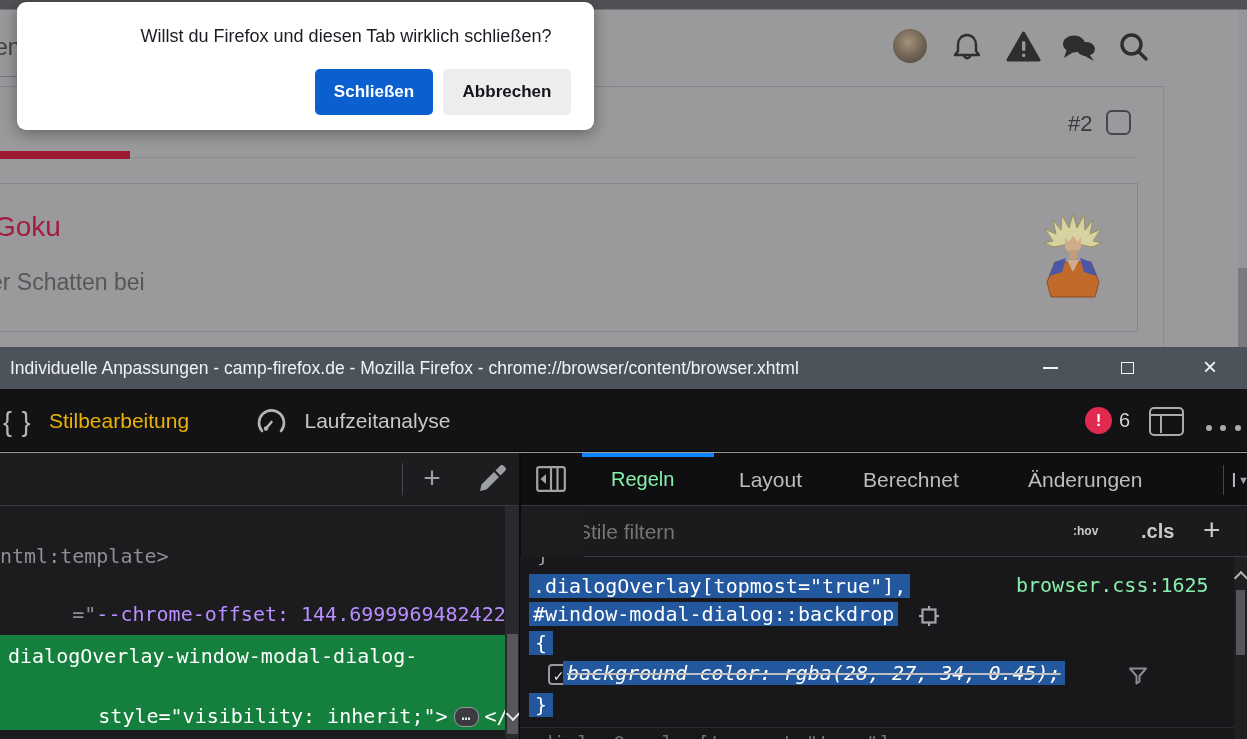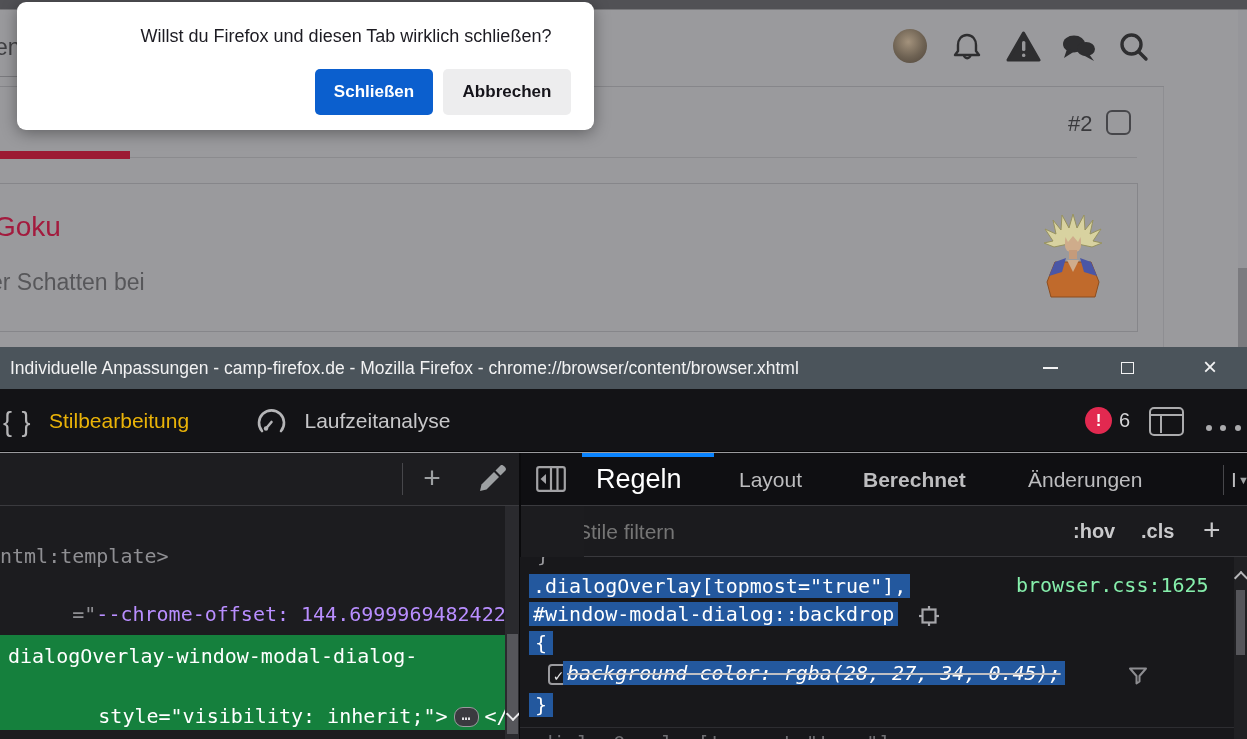--- a/index.html
+++ b/index.html
@@ -131,35 +131,35 @@
   </div>
 
   <div class="a" style="left:520px;top:453px;width:727px;height:53px;background:#0f0f12;border-bottom:1px solid #3a3a3e;">
     <svg class="a" style="left:16px;top:13px;" width="30" height="26" viewBox="0 0 30 26">
       <rect x="1.2" y="1.2" width="27.6" height="23.6" rx="2" fill="none" stroke="#a2a2a5" stroke-width="2.2"></rect>
       <polygon points="10,8 10,18 4.5,13" fill="#a2a2a5"></polygon>
       <line x1="15" y1="1.2" x2="15" y2="24.8" stroke="#a2a2a5" stroke-width="2.2"></line>
       <line x1="21.5" y1="1.2" x2="21.5" y2="24.8" stroke="#a2a2a5" stroke-width="2.2"></line>
     </svg>
     <div class="a" style="left:62px;top:0;width:132px;height:4px;background:#0a84ff;"></div>
-    <div class="a" style="left:76px;top:0;font-size:27px;color:#ffffff;line-height:53px;">Regeln</div>
+    <div class="a" style="left:91px;top:0;font-size:20px;color:#86efac;line-height:53px;">Regeln</div>
     <div class="a tab-label" style="left:219px;top:0;line-height:53px;">Layout</div>
-    <div class="a tab-label" style="left:343px;top:0;line-height:53px;font-weight:bold;">Berechnet</div>
+    <div class="a tab-label" style="left:343px;top:0;line-height:53px;">Berechnet</div>
     <div class="a tab-label" style="left:508px;top:0;line-height:53px;">Änderungen</div>
     <div class="a" style="left:703px;top:12px;width:1px;height:30px;background:#47474b;"></div>
     <div class="a tab-label" style="left:711px;top:0;line-height:53px;">I</div>
     <div class="a" style="left:718px;top:21px;font-size:11px;color:#9da0a2;">▼</div>
   </div>
 
   <div class="a" style="left:520px;top:506px;width:727px;height:51px;background:#1b1b1e;border-bottom:1px solid #39393d;">
     <svg class="a" style="left:27px;top:14px;" width="23" height="24" viewBox="0 0 23 24">
       <path d="M2.5,4 L20.5,4 L13.5,12.5 L13.5,19 L9.5,21.5 L9.5,12.5 Z" fill="none" stroke="#7d7d81" stroke-width="2.2" stroke-linejoin="round"></path>
     </svg>
     <input class="a" style="left: 57px; top: 8px; width: 400px; height: 35px; background: transparent; border: none; outline: none; font-size: 21px; color: rgb(207, 207, 209); font-family: &quot;Liberation Sans&quot;, sans-serif;" placeholder="Stile filtern">
-    <div class="a" style="left:553px;top:0;font-size:20px;font-weight:700;color:#c9c9cb;line-height:51px;">:hov</div>
+    <div class="a" style="left:553px;top:0;font-size:12px;font-weight:700;color:#c9c9cb;line-height:51px;">:hov</div>
     <div class="a" style="left:621px;top:0;font-size:20px;font-weight:700;color:#c9c9cb;line-height:51px;">.cls</div>
     <div class="a" style="left:683px;top:0;font-size:30px;font-weight:300;color:#c9c9cb;line-height:48px;">+</div>
   </div>
 
   <div class="a" style="left:0;top:506px;width:584px;height:233px;background:#1c1c1f;overflow:hidden;">
     <div class="a mono" style="left:0;top:38px;color:#8f8f93;">ntml:template&gt;</div>
     <div class="a mono" style="left:0;top:72px;">
       <span style="color:#8f8f93;">="</span><span style="color:#b98eff;">--chrome-offset: 144.6999969482422px;</span>
     </div>
     <div class="a" style="left:0;top:129px;width:505px;height:95px;background:#15803d;">

